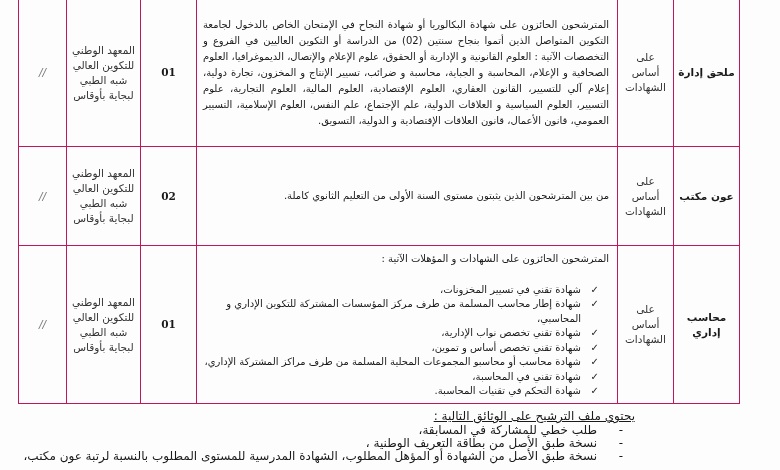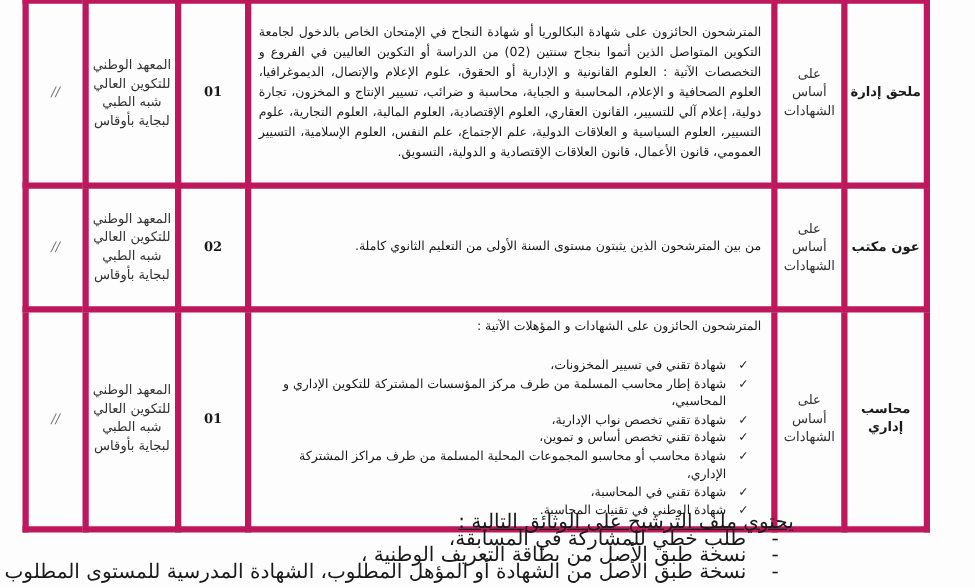--- a/index.html
+++ b/index.html
@@ -24,21 +24,21 @@
     table.grid {
       position: absolute;
       left: 18px;
       top: -2px;
       width: 721px;
       border-collapse: collapse;
       table-layout: fixed;
       direction: rtl;
     }
     table.grid td {
-      border: 5px solid #be185d;
+      border: 1px solid #be185d;
       vertical-align: middle;
       text-align: center;
       padding: 0;
       font-size: 10.5px;
       line-height: 15px;
     }
     col.c-post { width: 66px; }
     col.c-mode { width: 56px; }
     col.c-cond { width: 421px; }
     col.c-num  { width: 56px; }
@@ -109,21 +109,21 @@
       font-size: 10px;
       color: #222;
     }
     .docs {
       position: absolute;
       right: 145px;
       top: 410px;
       width: 600px;
       direction: rtl;
       text-align: right;
-      font-size: 16px;
+      font-size: 12px;
       line-height: 13px;
     }
     .docs-title {
       text-decoration: underline;
       display: block;
       margin-bottom: 1px;
     }
     ul.dash {
       list-style: none;
       margin: 0;
@@ -240,21 +240,21 @@
           <li>
             <span class="tick">✓</span>
             <span>شهادة محاسب أو محاسبو المجموعات المحلية المسلمة من طرف مراكز المشتركة الإداري،</span>
           </li>
           <li>
             <span class="tick">✓</span>
             <span>شهادة تقني في المحاسبة،</span>
           </li>
           <li>
             <span class="tick">✓</span>
-            <span>شهادة الوطني في تقنيات المحاسبة.</span>
+            <span>شهادة التحكم في تقنيات المحاسبة.</span>
           </li>
         </ul>
       </td>
       <td class="num">
         <span>01</span>
       </td>
       <td class="inst">
         <span>المعهد الوطني</span><br>
         <span>للتكوين العالي</span><br>
         <span>شبه الطبي</span><br>

